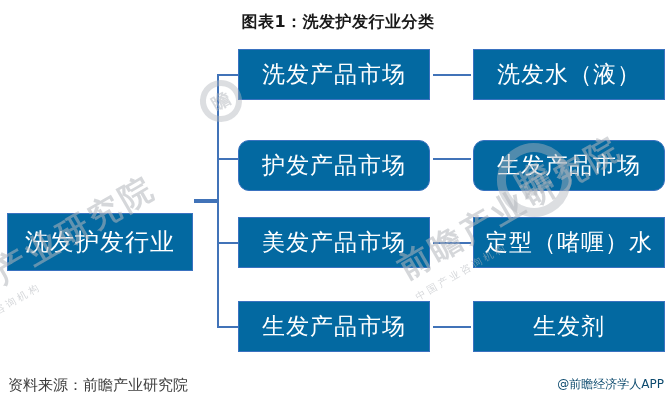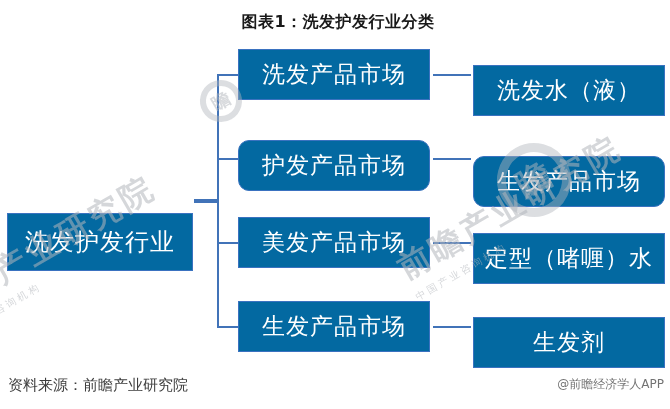--- a/index.html
+++ b/index.html
@@ -14,33 +14,33 @@
     font-size:16px;font-weight:bold;color:#1a1a1a;letter-spacing:0.5px;
   }
   .box{
     position:absolute;display:flex;align-items:center;justify-content:center;
     background:#0369a1;border:1px solid #3A72C0;box-sizing:border-box;
     color:#ffffff;font-size:23px;letter-spacing:1px;white-space:nowrap;
     z-index:1;
   }
   .root-box{left:7px;top:173px;width:186px;height:58px;font-size:24px;margin-top:40px;}
   .mid-box{left:238px;width:192px;height:51px;}
-  .right-box{left:473px;width:192px;height:51px;margin-top:16px;}
+  .right-box{left:473px;width:192px;height:51px;}
   .row1{top:49px;} .row2{top:140px;border-radius:11px;} .row3{top:217px;align-items:center;} .row4{top:301px;}
   .line{position:absolute;background:#4173B8;z-index:1;}
   .stub-root{left:194px;top:199px;width:24px;height:4px;}
   .bracket-v{left:217px;top:74px;width:2px;height:254px;}
   .stub-mid{left:219px;width:19px;height:2px;}
   .stub-right{left:433px;width:38px;height:2px;}
   .y1{top:74px;} .y2{top:158px;} .y3{top:242px;} .y4{top:326px;}
   .footer-source{
     position:absolute;left:8px;top:376px;font-size:15px;color:#3d3d3d;
   }
   .footer-brand{
-    position:absolute;right:6px;top:376px;font-size:12px;color:#737373;
+    position:absolute;right:6px;top:376px;font-size:12px;color:#0c4a6e;
   }
   
   .wm{
     position:absolute;z-index:5;pointer-events:none;
     color:rgba(178,182,188,0.55);transform:rotate(-30deg);
     white-space:nowrap;
   }
   .wm-big{font-size:32px;font-weight:bold;letter-spacing:4px;}
   .wm-small{font-size:10px;letter-spacing:3px;margin-top:2px;}
   .wm-ring{

